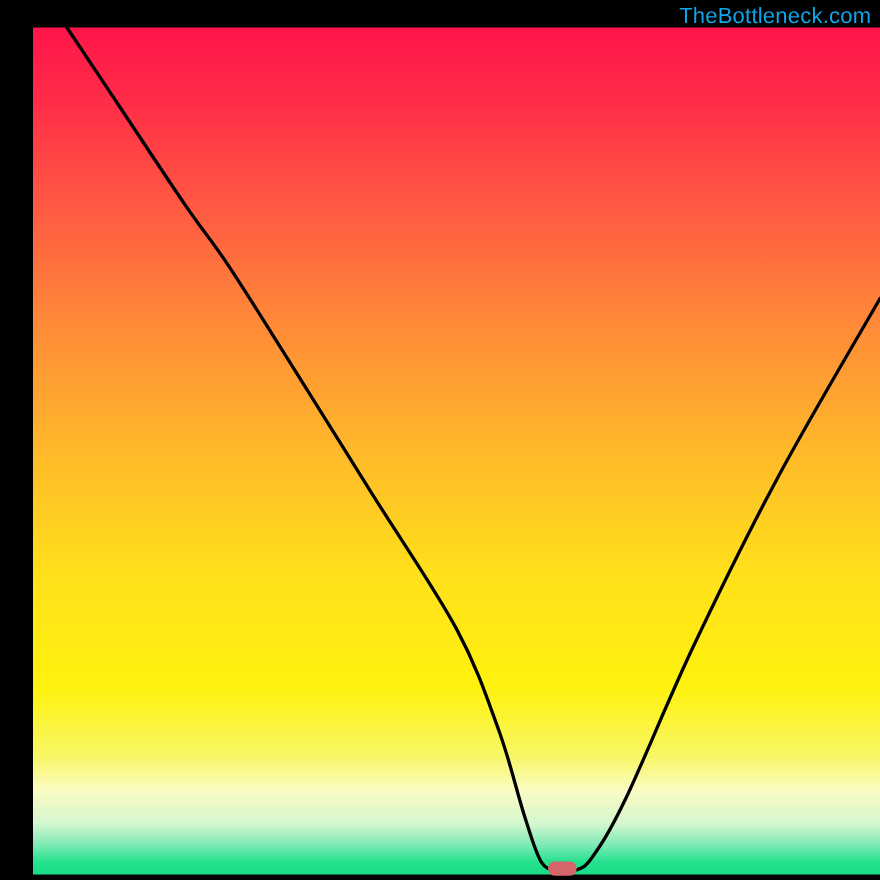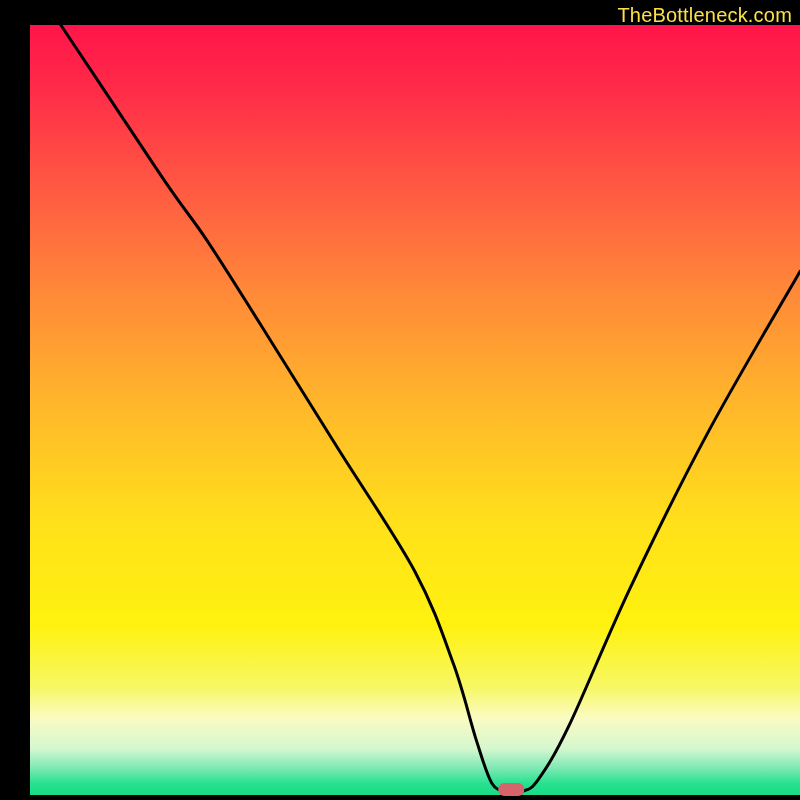--- a/index.html
+++ b/index.html
@@ -8,21 +8,21 @@
     width: 800px;
     height: 800px;
     background: #000;
     position: relative;
     font-family: Arial, Helvetica, sans-serif;
   }
   .watermark {
     position: absolute;
     top: 4px;
     right: 8px;
-    color: #fde047;
+    color: #0ea5e9;
     font-size: 20px;
     font-weight: 500;
     z-index: 10;
     letter-spacing: 0.2px;
   }
   svg {
     display: block;
   }
 </style>
 </head>

